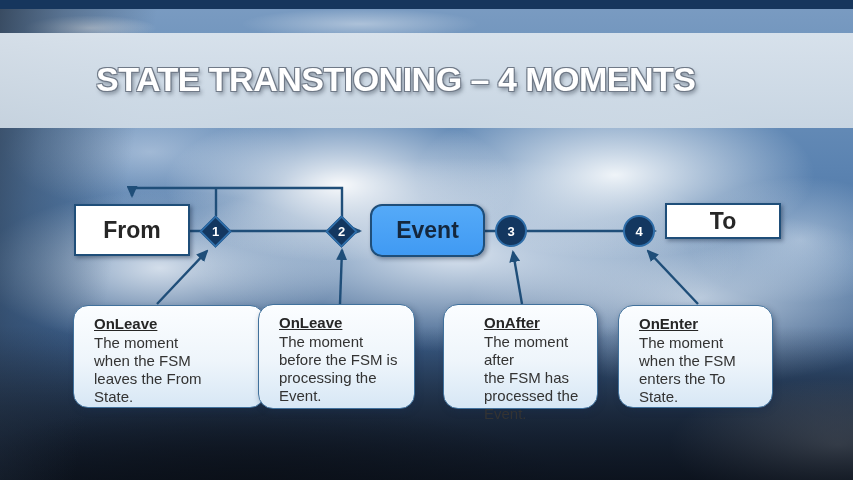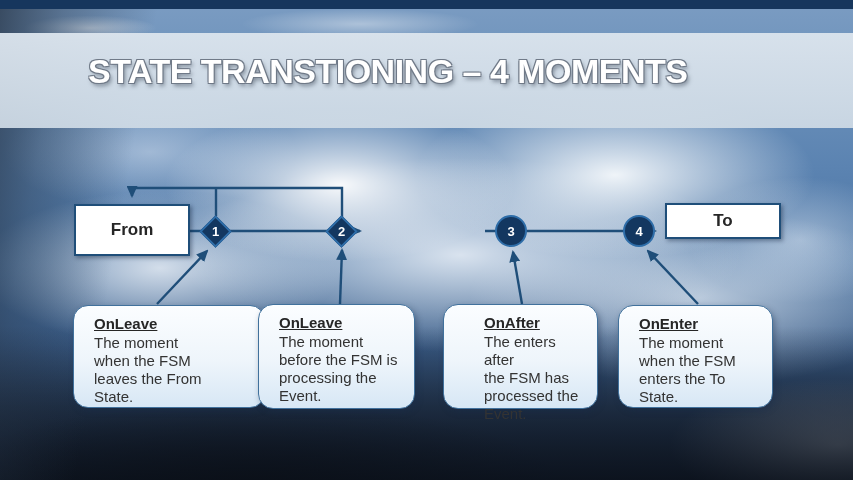--- a/index.html
+++ b/index.html
@@ -26,34 +26,34 @@
       radial-gradient(ellipse 240px 95px at 838px 445px, rgba(150,160,175,0.8), rgba(150,160,175,0) 70%),
       linear-gradient(180deg, #7b9cc2 0%, #6a90ba 18%, #5b83b1 35%, #4a73a2 55%, #3a5c87 72%, #2a415f 86%, #1b2940 100%);
   }
   .navy-bar{position:absolute;left:0;top:0;width:853px;height:9px;background:#16365d;}
   .banner{
     position:absolute;left:0;top:33px;width:853px;height:95px;
     background:linear-gradient(180deg, rgba(219,228,237,0.96), rgba(206,218,229,0.94));
     box-sizing:border-box;padding:19px 0 0 88px;
   }
   .banner h1{
-    margin:0;font-size:34px;font-weight:bold;letter-spacing:-0.5px;color:#ffffff;
+    margin:8px;font-size:34px;font-weight:bold;letter-spacing:-0.5px;color:#ffffff;
     text-shadow:-1px -1px 0 #707a88, 1px -1px 0 #707a88, -1px 1px 0 #707a88,
                  1px 1px 0 #707a88, 2px 3px 4px rgba(55,65,80,0.55);
   }
   
   svg.connectors{position:absolute;left:0;top:0;z-index:2;}
   svg.connectors line, svg.connectors polyline{stroke:#1f4e79;stroke-width:2.4;fill:none;}
   
   .node{
     position:absolute;z-index:3;display:flex;align-items:center;justify-content:center;
     box-sizing:border-box;border:2.5px solid #1f4e79;background:#ffffff;
     box-shadow:2px 2px 4px rgba(15,30,55,0.4);
   }
-  .node span{font-size:17px;font-weight:600;color:#262626;text-align:center;}
+  .node span{font-size:23px;font-weight:600;color:#262626;text-align:center;}
   .node.from{left:74px;top:204px;width:116px;height:52px;}
   .node.to{left:665px;top:203px;width:116px;height:36px;}
   .node.event{
     left:370px;top:204px;width:115px;height:53px;border-radius:12px;
     background:linear-gradient(180deg,#55aaf8,#409af3);
   }
   .node.event span{font-weight:700;color:#14273d;}
   
   .marker{position:absolute;z-index:4;display:flex;align-items:center;justify-content:center;
     box-sizing:border-box;background:#133760;border:2px solid #2e6da8;}
@@ -102,20 +102,23 @@
     <line x1="216" y1="216" x2="216" y2="188"></line>
     <line x1="157" y1="304" x2="207" y2="251" marker-end="url(#arrow)"></line>
     <line x1="340" y1="304" x2="342" y2="250" marker-end="url(#arrow)"></line>
     <line x1="522" y1="304" x2="513" y2="252" marker-end="url(#arrow)"></line>
     <line x1="698" y1="304" x2="648" y2="251" marker-end="url(#arrow)"></line>
   </svg>
 
   <div class="node from">
     <span>From</span>
   </div>
+  <div class="node event">
+    <span>Event</span>
+  </div>
   <div class="node to">
     <span>To</span>
   </div>
 
   <div class="marker diamond m1">
     <span class="num">1</span>
   </div>
   <div class="marker diamond m2">
     <span class="num">2</span>
   </div>
@@ -135,21 +138,21 @@
   </div>
   <div class="callout c2">
     <div class="callout-title">OnLeave</div>
     <div class="callout-body">The moment
 before the FSM is
 processing the
 Event.</div>
   </div>
   <div class="callout c3">
     <div class="callout-title">OnAfter</div>
-    <div class="callout-body">The enters after
+    <div class="callout-body">The moment after
 the FSM has
 processed the
 Event.</div>
   </div>
   <div class="callout c4">
     <div class="callout-title">OnEnter</div>
     <div class="callout-body">The moment
 when the FSM
 enters the To
 State.</div>

